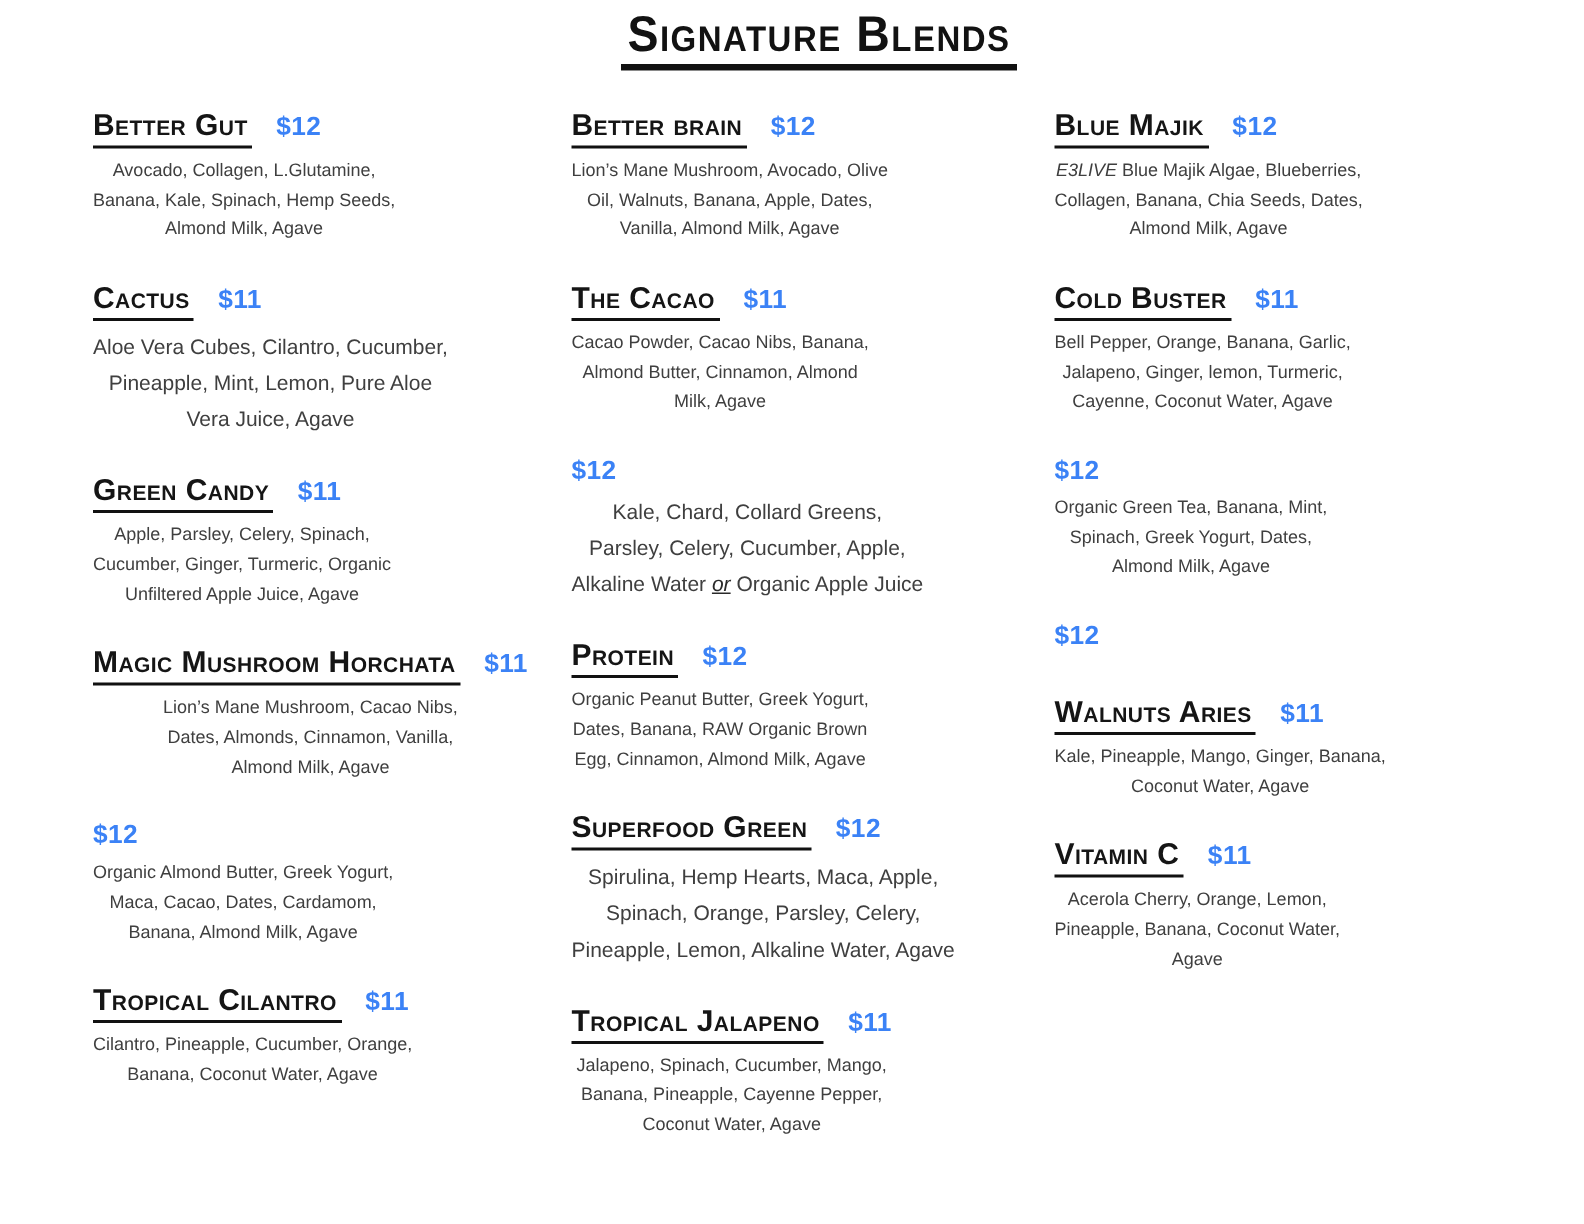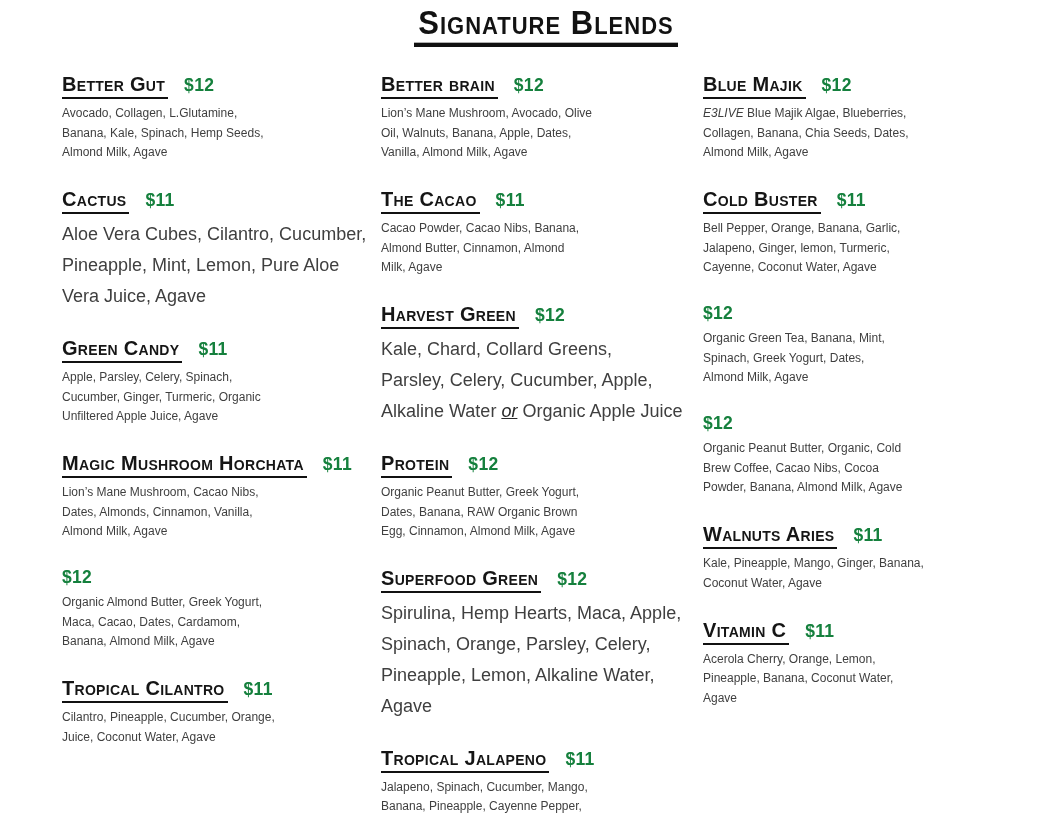--- a/index.html
+++ b/index.html
@@ -23,47 +23,47 @@
     transform:scaleY(1.08);
     transform-origin:center bottom;
   }
   .menu{
     display:grid;
     grid-template-columns:319px 322px auto;
     padding:0 8px 0 62px;
     box-sizing:border-box;
   }
   .col{display:flex;flex-direction:column;gap:25px;align-items:flex-start;}
-  .item{max-width:330px;}
+  .item{max-width:330px;text-align:center;}
   .head{display:flex;align-items:baseline;gap:16px;margin-bottom:5px;}
   .name{
     font-variant:small-caps;
     font-weight:700;
     font-size:20px;
     letter-spacing:0.3px;
     color:#151515;
     border-bottom:2.5px solid #111;
     padding:0 3px 1px 0;
     line-height:1.15;
     white-space:nowrap;
   }
   .price{
     font-weight:700;
     font-size:17.5px;
-    color:#15803d;
+    color:#3b82f6;
     letter-spacing:0.3px;
   }
   .ing{
     margin:0;
     font-size:12px;
     line-height:1.64;
     white-space:pre-line;
     color:#3f3f3f;
   }
-  .small-body .ing{font-size:18px;line-height:1.72;}
+  .small-body .ing{font-size:14px;line-height:1.72;}
   .seg-italic{font-style:italic;}
   .seg-bold-italic-underline{
     font-style:italic;font-weight:400;
     text-decoration:underline;color:#2a2a2a;
   }
 </style>
 </head>
 <body>
 
 <div class="page">
@@ -120,21 +120,21 @@
 Maca, Cacao, Dates, Cardamom,
 Banana, Almond Milk, Agave</span></p>
   </section>
 
   <section class="item">
     <div class="head">
       <span class="name">Tropical Cilantro</span>
       <span class="price">$11</span>
     </div>
     <p class="ing"><span>Cilantro, Pineapple, Cucumber, Orange,
-Juice, Coconut Water, Agave</span></p>
+Banana, Coconut Water, Agave</span></p>
   </section>
 </div>
     <div class="col">
   <section class="item">
     <div class="head">
       <span class="name">Better brain</span>
       <span class="price">$12</span>
     </div>
     <p class="ing"><span>Lion’s Mane Mushroom, Avocado, Olive
 Oil, Walnuts, Banana, Apple, Dates,
@@ -146,21 +146,20 @@
       <span class="name">The Cacao</span>
       <span class="price">$11</span>
     </div>
     <p class="ing"><span>Cacao Powder, Cacao Nibs, Banana,
 Almond Butter, Cinnamon, Almond
 Milk,  Agave</span></p>
   </section>
 
   <section class="item small-body">
     <div class="head">
-      <span class="name">Harvest Green</span>
       <span class="price">$12</span>
     </div>
     <p class="ing"><span>Kale, Chard, Collard Greens,
 Parsley, Celery, Cucumber, Apple,
 Alkaline Water </span><span class="seg-bold-italic-underline">or</span><span> Organic Apple Juice</span></p>
   </section>
 
   <section class="item">
     <div class="head">
       <span class="name">Protein</span>
@@ -218,23 +217,20 @@
     </div>
     <p class="ing"><span>Organic Green Tea, Banana, Mint,
 Spinach, Greek Yogurt, Dates,
 Almond Milk, Agave</span></p>
   </section>
 
   <section class="item">
     <div class="head">
       <span class="price">$12</span>
     </div>
-    <p class="ing"><span>Organic Peanut Butter, Organic, Cold
-Brew Coffee, Cacao Nibs, Cocoa
-Powder, Banana, Almond Milk, Agave</span></p>
   </section>
 
   <section class="item">
     <div class="head">
       <span class="name">Walnuts Aries</span>
       <span class="price">$11</span>
     </div>
     <p class="ing"><span>Kale, Pineapple, Mango, Ginger, Banana,
 Coconut Water, Agave</span></p>
   </section>

